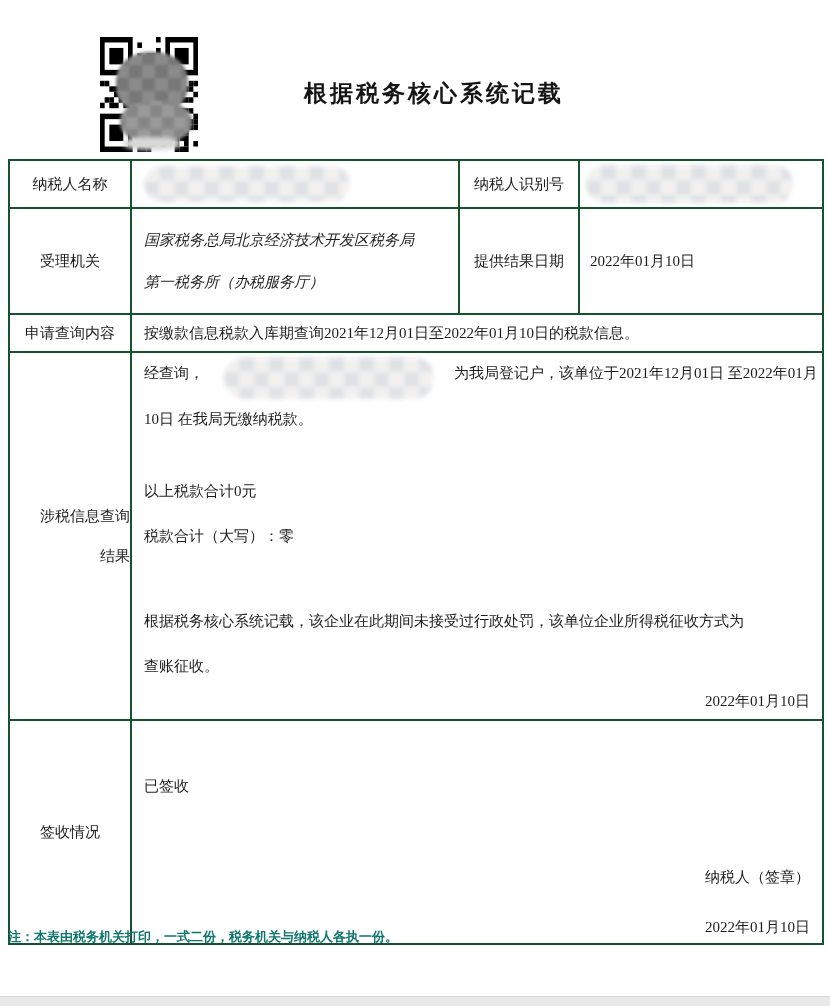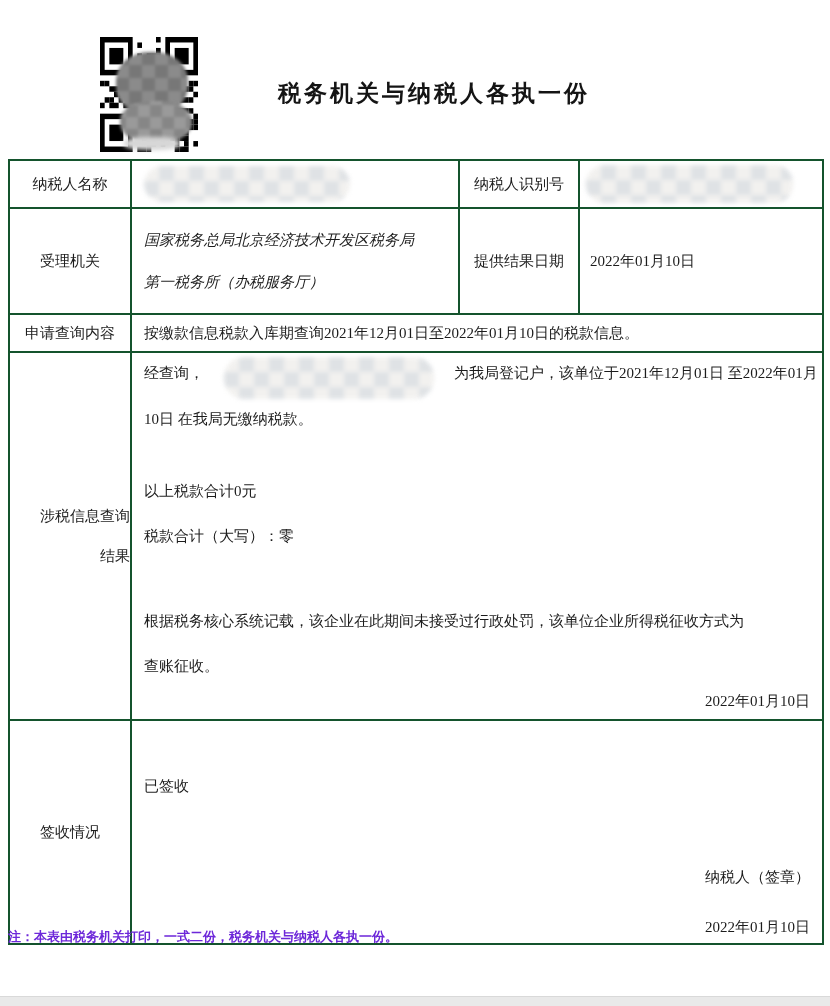--- a/index.html
+++ b/index.html
@@ -46,21 +46,21 @@
     filter:blur(2px);border-radius:18px;opacity:.95;
   }
   .redact.name1{width:206px;height:36px;margin-left:2px;}
   .redact.id1{width:207px;height:38px;margin-left:-4px;}
   .l1flex{display:flex;align-items:flex-start;}
   .l1flex .redact{width:210px;height:42px;margin-top:-4px;flex:0 0 auto;border-radius:20px;}
   .l1flex span{white-space:nowrap;}
   
   .two-line div{line-height:40px;text-align:right;}
   
-  #footer-note{position:absolute;left:8px;top:928px;font-size:13px;font-weight:700;color:#6d28d9;}
+  #footer-note{position:absolute;left:8px;top:928px;font-size:13px;font-weight:700;color:#0f766e;}
   #bottom-edge{position:absolute;left:0;top:996px;width:830px;height:10px;
     background:#e9e9e9;border-top:1px solid #d9d9d9;}
 </style>
 </head>
 <body>
 
 <div id="page">
 
   <div id="qr">
     <svg viewBox="0 0 105 105" preserveAspectRatio="none">
@@ -190,21 +190,21 @@
         <rect x="80" y="10" width="15" height="15" fill="#000"></rect>
         <rect x="0" y="70" width="35" height="35" fill="#000"></rect>
         <rect x="5" y="75" width="25" height="25" fill="#fff"></rect>
         <rect x="10" y="80" width="15" height="15" fill="#000"></rect>
       </svg>
     <div class="qr-blob b1"></div>
     <div class="qr-blob b2"></div>
     <div class="qr-blob b3"></div>
   </div>
 
-  <div id="doc-title">税务机关与纳税人各执一份</div>
+  <div id="doc-title">根据税务核心系统记载</div>
 
   <table>
     <colgroup>
         <col style="width:122px">
         <col style="width:328px">
         <col style="width:120px">
         <col style="width:244px">
       </colgroup>
 
     <tbody>

